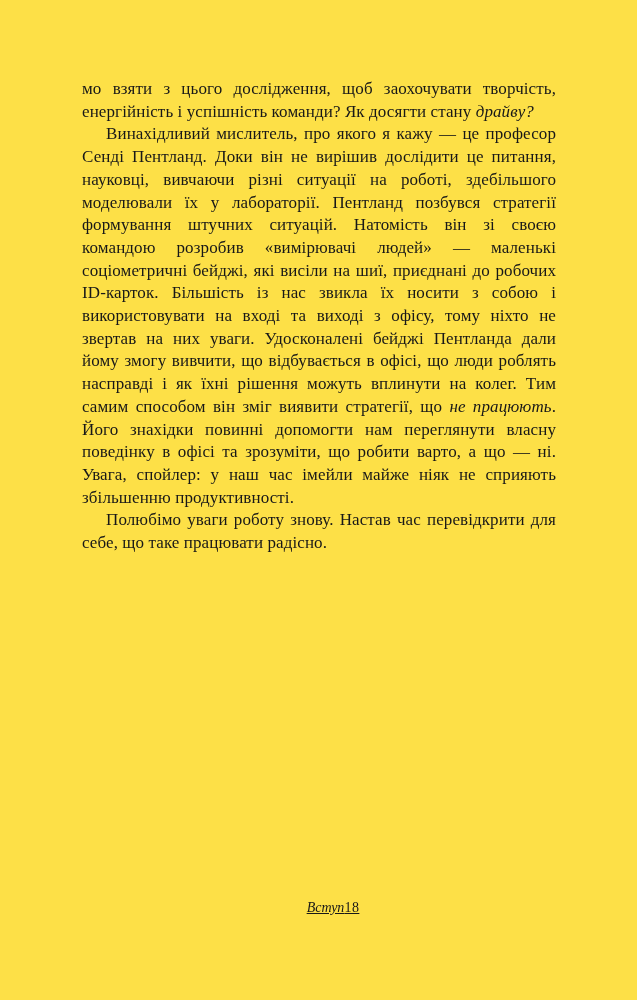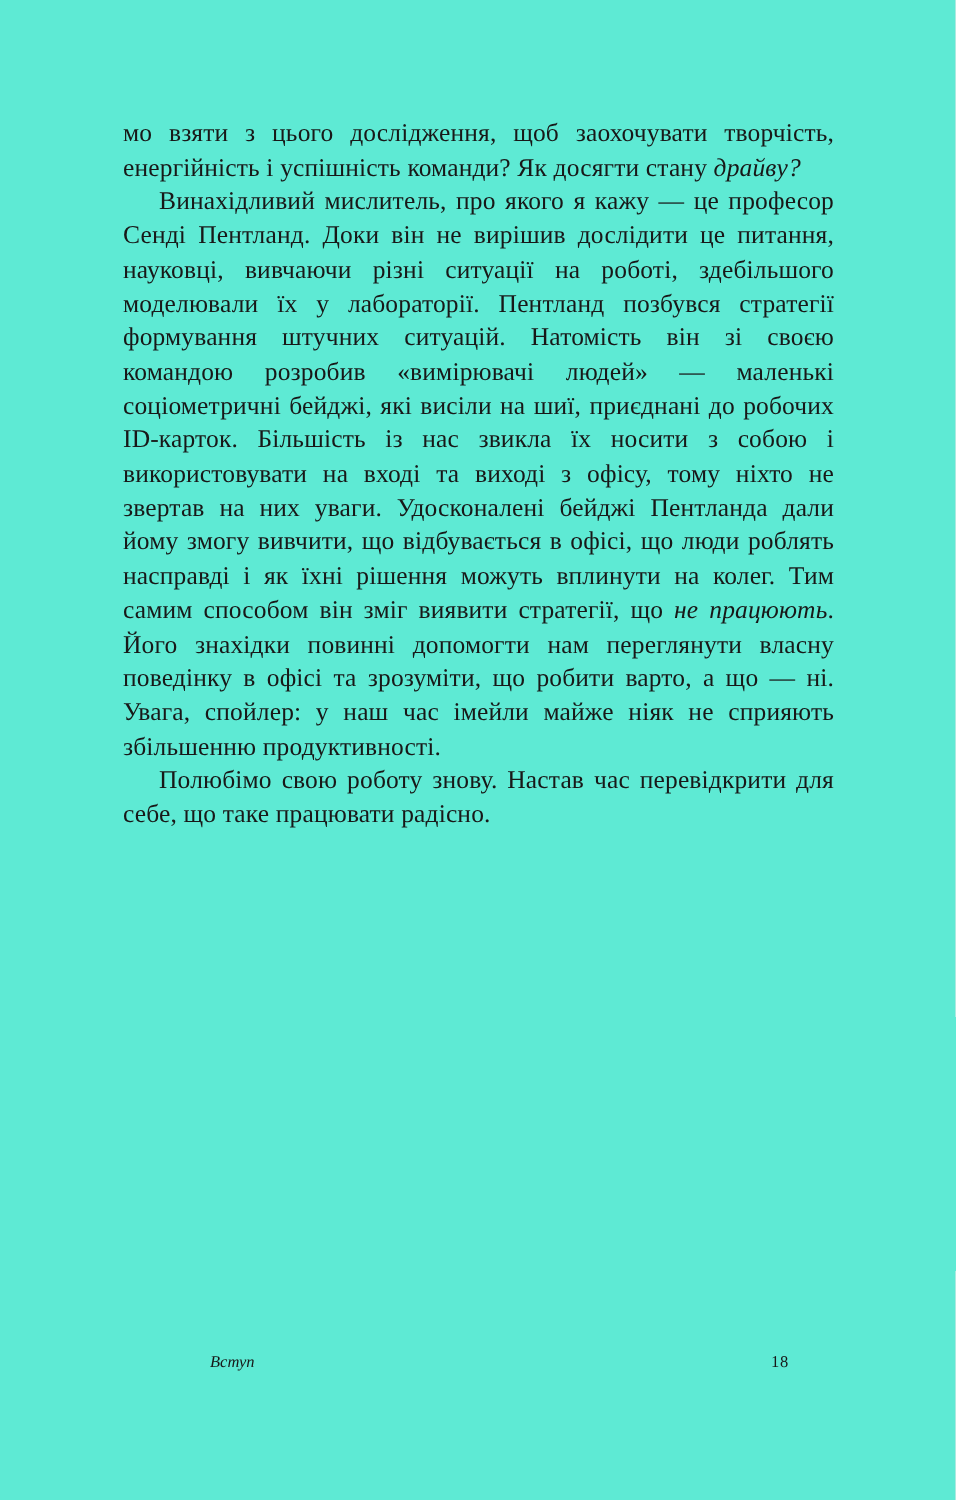--- a/index.html
+++ b/index.html
@@ -5,21 +5,21 @@
   html, body {
     margin: 0;
     padding: 0;
     background: #e9e9e9;
   }
   .page {
     position: relative;
     width: 637px;
     height: 1000px;
     margin: 0 auto;
-    background: #5eead4;
+    background: #fde047;
     font-family: "Liberation Serif", "DejaVu Serif", serif;
     color: #181818;
     overflow: hidden;
   }
   .text-block {
     position: absolute;
     top: 78px;
     left: 82px;
     width: 474px;
     font-size: 17px;
@@ -37,43 +37,44 @@
   }
   .italic {
     font-style: italic;
   }
   .footer {
     position: absolute;
     top: 898px;
     left: 82px;
     width: 474px;
     display: flex;
-    justify-content: space-between;
+    justify-content: center;
     align-items: baseline;
-    font-size: 11px;
+    font-size: 14px;
     line-height: 20px;
+    text-decoration: underline;
   }
   .footer .section-label {
     font-style: italic;
     margin-left: 58px;
   }
   .footer .page-number {
     margin-right: 30px;
     letter-spacing: 0.5px;
   }
 </style>
 </head>
 <body>
 
 <div class="page">
 
   <div class="text-block">
       <p class="no-indent"><span>мо взяти з цього дослідження, щоб заохочувати творчість, енергійність і успішність команди? Як досягти стану </span><span class="italic">драйву?</span></p>
       <p><span>Винахідливий мислитель, про якого я кажу — це професор Сенді Пентланд. Доки він не вирішив дослідити це питання, науковці, вивчаючи різні ситуації на роботі, здебільшого моделювали їх у лабораторії. Пентланд позбувся стратегії формування штучних ситуацій. Натомість він зі своєю командою розробив «вимірювачі людей» — маленькі соціометричні бейджі, які висіли на шиї, приєднані до робочих ID-карток. Більшість із нас звикла їх носити з собою і використовувати на вході та виході з офісу, тому ніхто не звертав на них уваги. Удосконалені бейджі Пентланда дали йому змогу вивчити, що відбувається в офісі, що люди роблять насправді і як їхні рішення можуть вплинути на колег. Тим самим способом він зміг виявити стратегії, що </span><span class="italic">не працюють</span><span>. Його знахідки повинні допомогти нам переглянути власну поведінку в офісі та зрозуміти, що робити варто, а що — ні. Увага, спойлер: у наш час імейли майже ніяк не сприяють збільшенню продуктивності.</span></p>
-      <p><span>Полюбімо свою роботу знову. Настав час перевідкрити для себе, що таке працювати радісно.</span></p>
+      <p><span>Полюбімо уваги роботу знову. Настав час перевідкрити для себе, що таке працювати радісно.</span></p>
     </div>
 
   <div class="footer">
     <span class="section-label">Вступ</span>
     <span class="page-number">18</span>
   </div>
 
 </div>
 
 </body></html>

